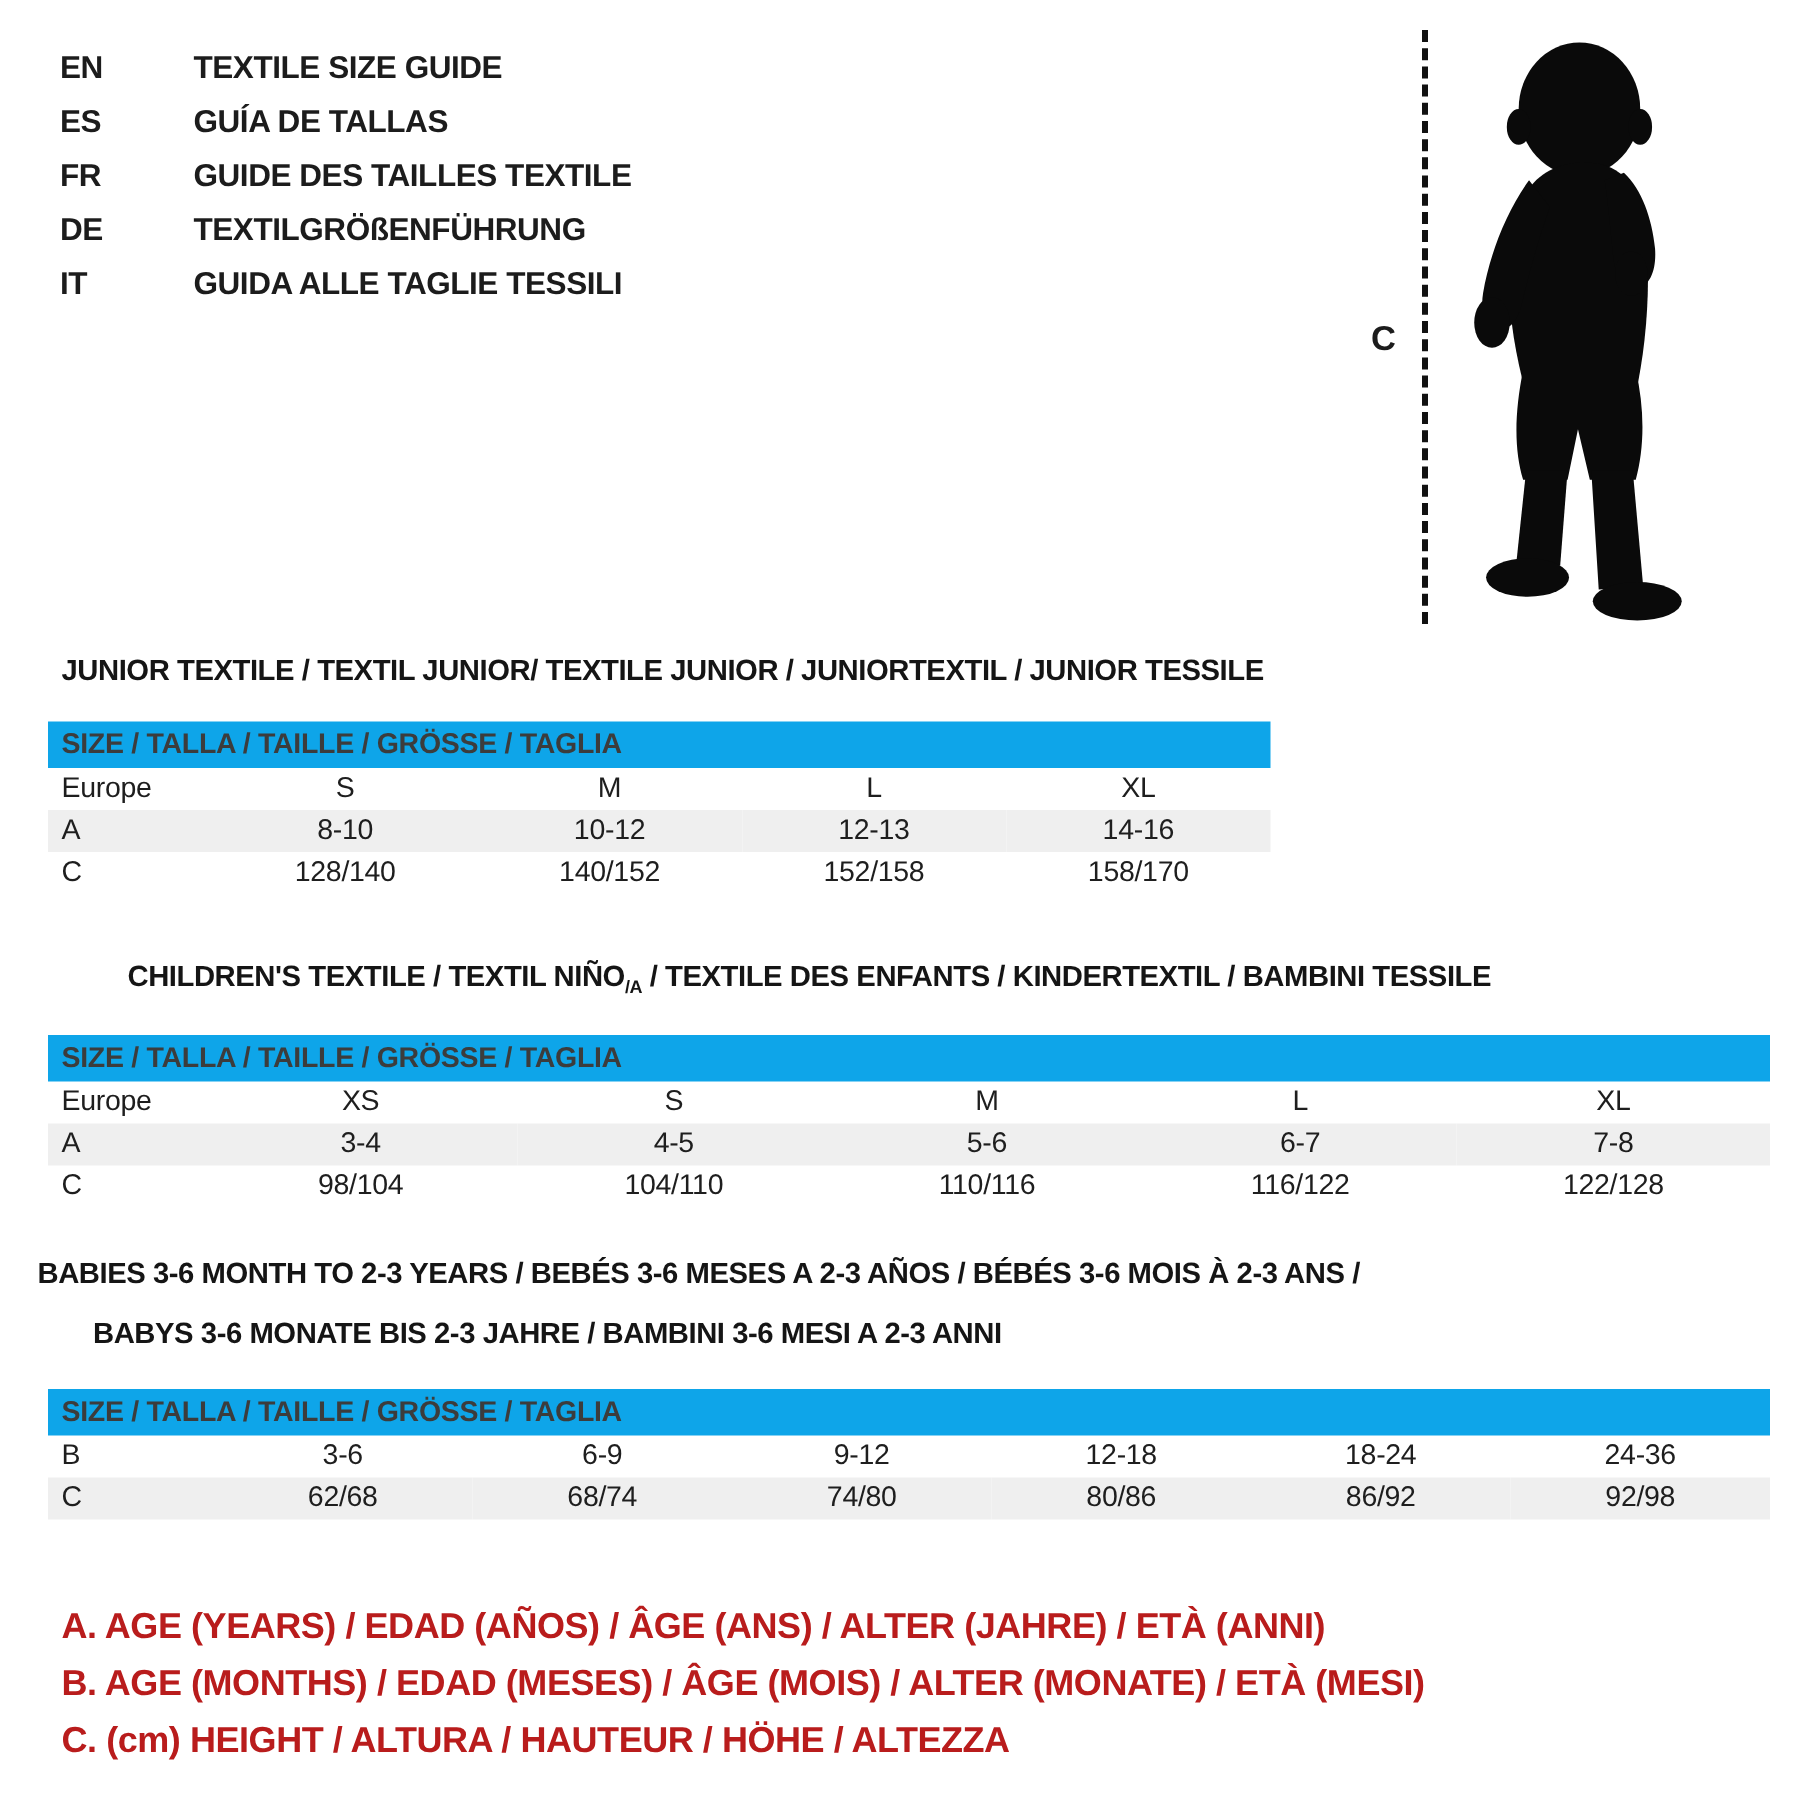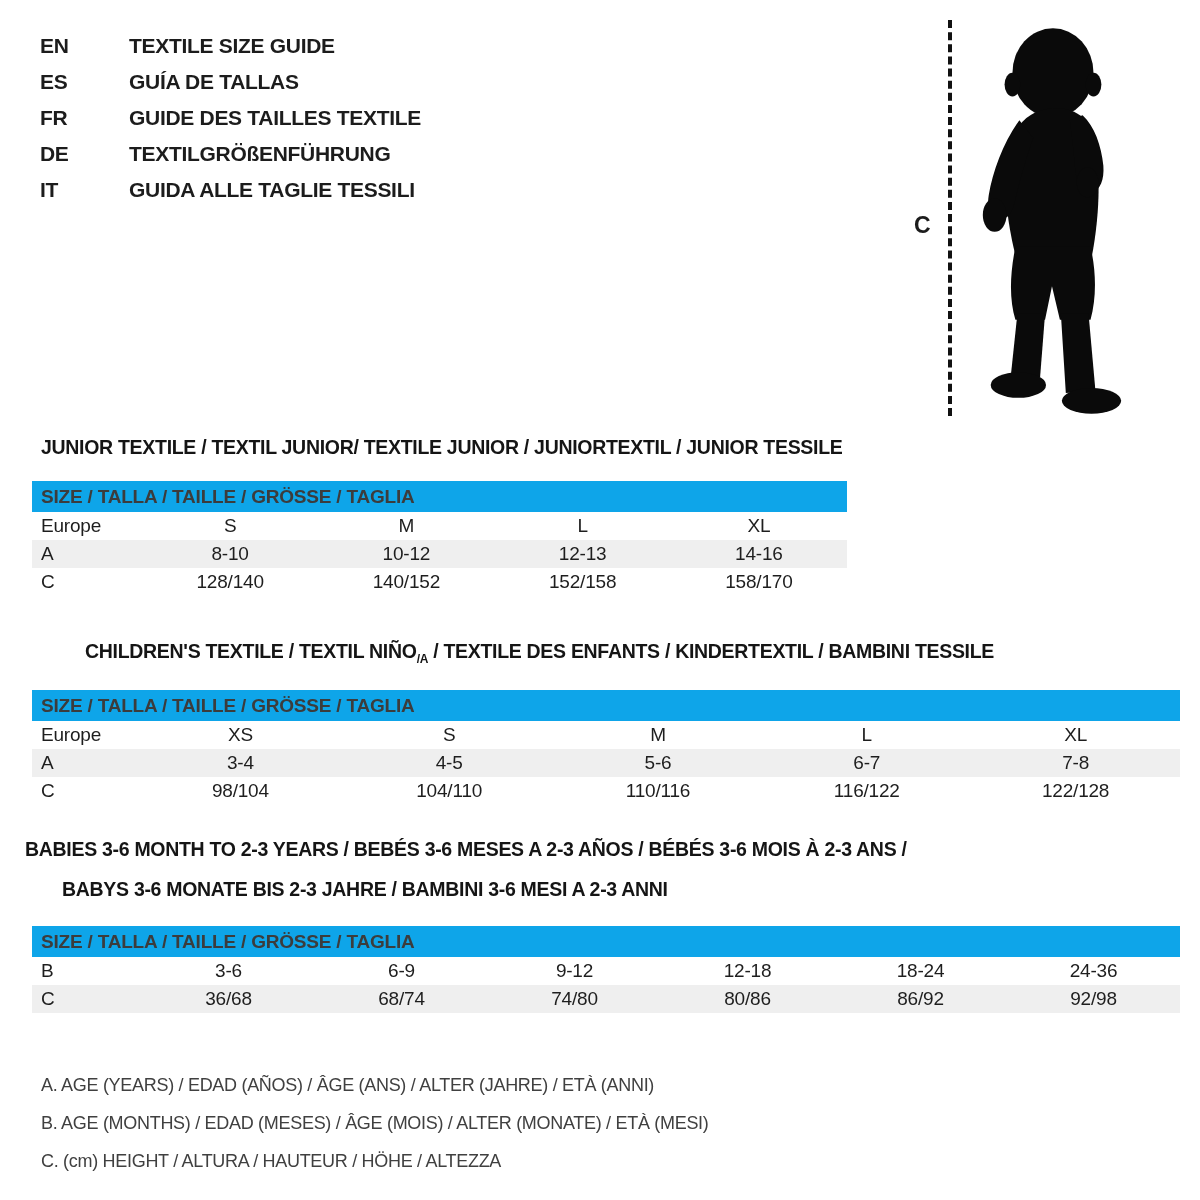--- a/index.html
+++ b/index.html
@@ -31,22 +31,22 @@
     font-size:19px;letter-spacing:-0.2px;}
   table.size-table th{
     background:#0ea5e9;text-align:left;font-weight:bold;color:#3c3c3c;
     height:31px;padding:0 0 0 9px;font-size:19px;}
   table.size-table td{
     text-align:center;height:28px;padding:0;color:#1e1e1e;font-weight:normal;}
   table.size-table td.lbl{text-align:left;padding-left:9px;}
   tr.shade td{background:#efefef;}
 
   
-  .legend-line{font-size:18px;font-weight:normal;letter-spacing:-0.3px;height:38px;
-    display:flex;align-items:center;color:#404040;}
+  .legend-line{font-size:24px;font-weight:bold;letter-spacing:-0.3px;height:38px;
+    display:flex;align-items:center;color:#b91c1c;}
 </style>
 </head>
 <body>
 
 <div class="abs lang-block">
   <div class="lang-row">
     <span class="lang-code">EN</span>
     <span class="lang-label">TEXTILE SIZE GUIDE</span>
   </div>
   <div class="lang-row">
@@ -196,21 +196,21 @@
       <td class="lbl">B</td>
       <td>3-6</td>
       <td>6-9</td>
       <td>9-12</td>
       <td>12-18</td>
       <td>18-24</td>
       <td>24-36</td>
     </tr>
     <tr class="shade">
       <td class="lbl">C</td>
-      <td>36/68</td>
+      <td>62/68</td>
       <td>68/74</td>
       <td>74/80</td>
       <td>80/86</td>
       <td>86/92</td>
       <td>92/98</td>
     </tr>
   </tbody>
 </table>
 
 <div class="abs" style="top:1066px;left:41px;">

